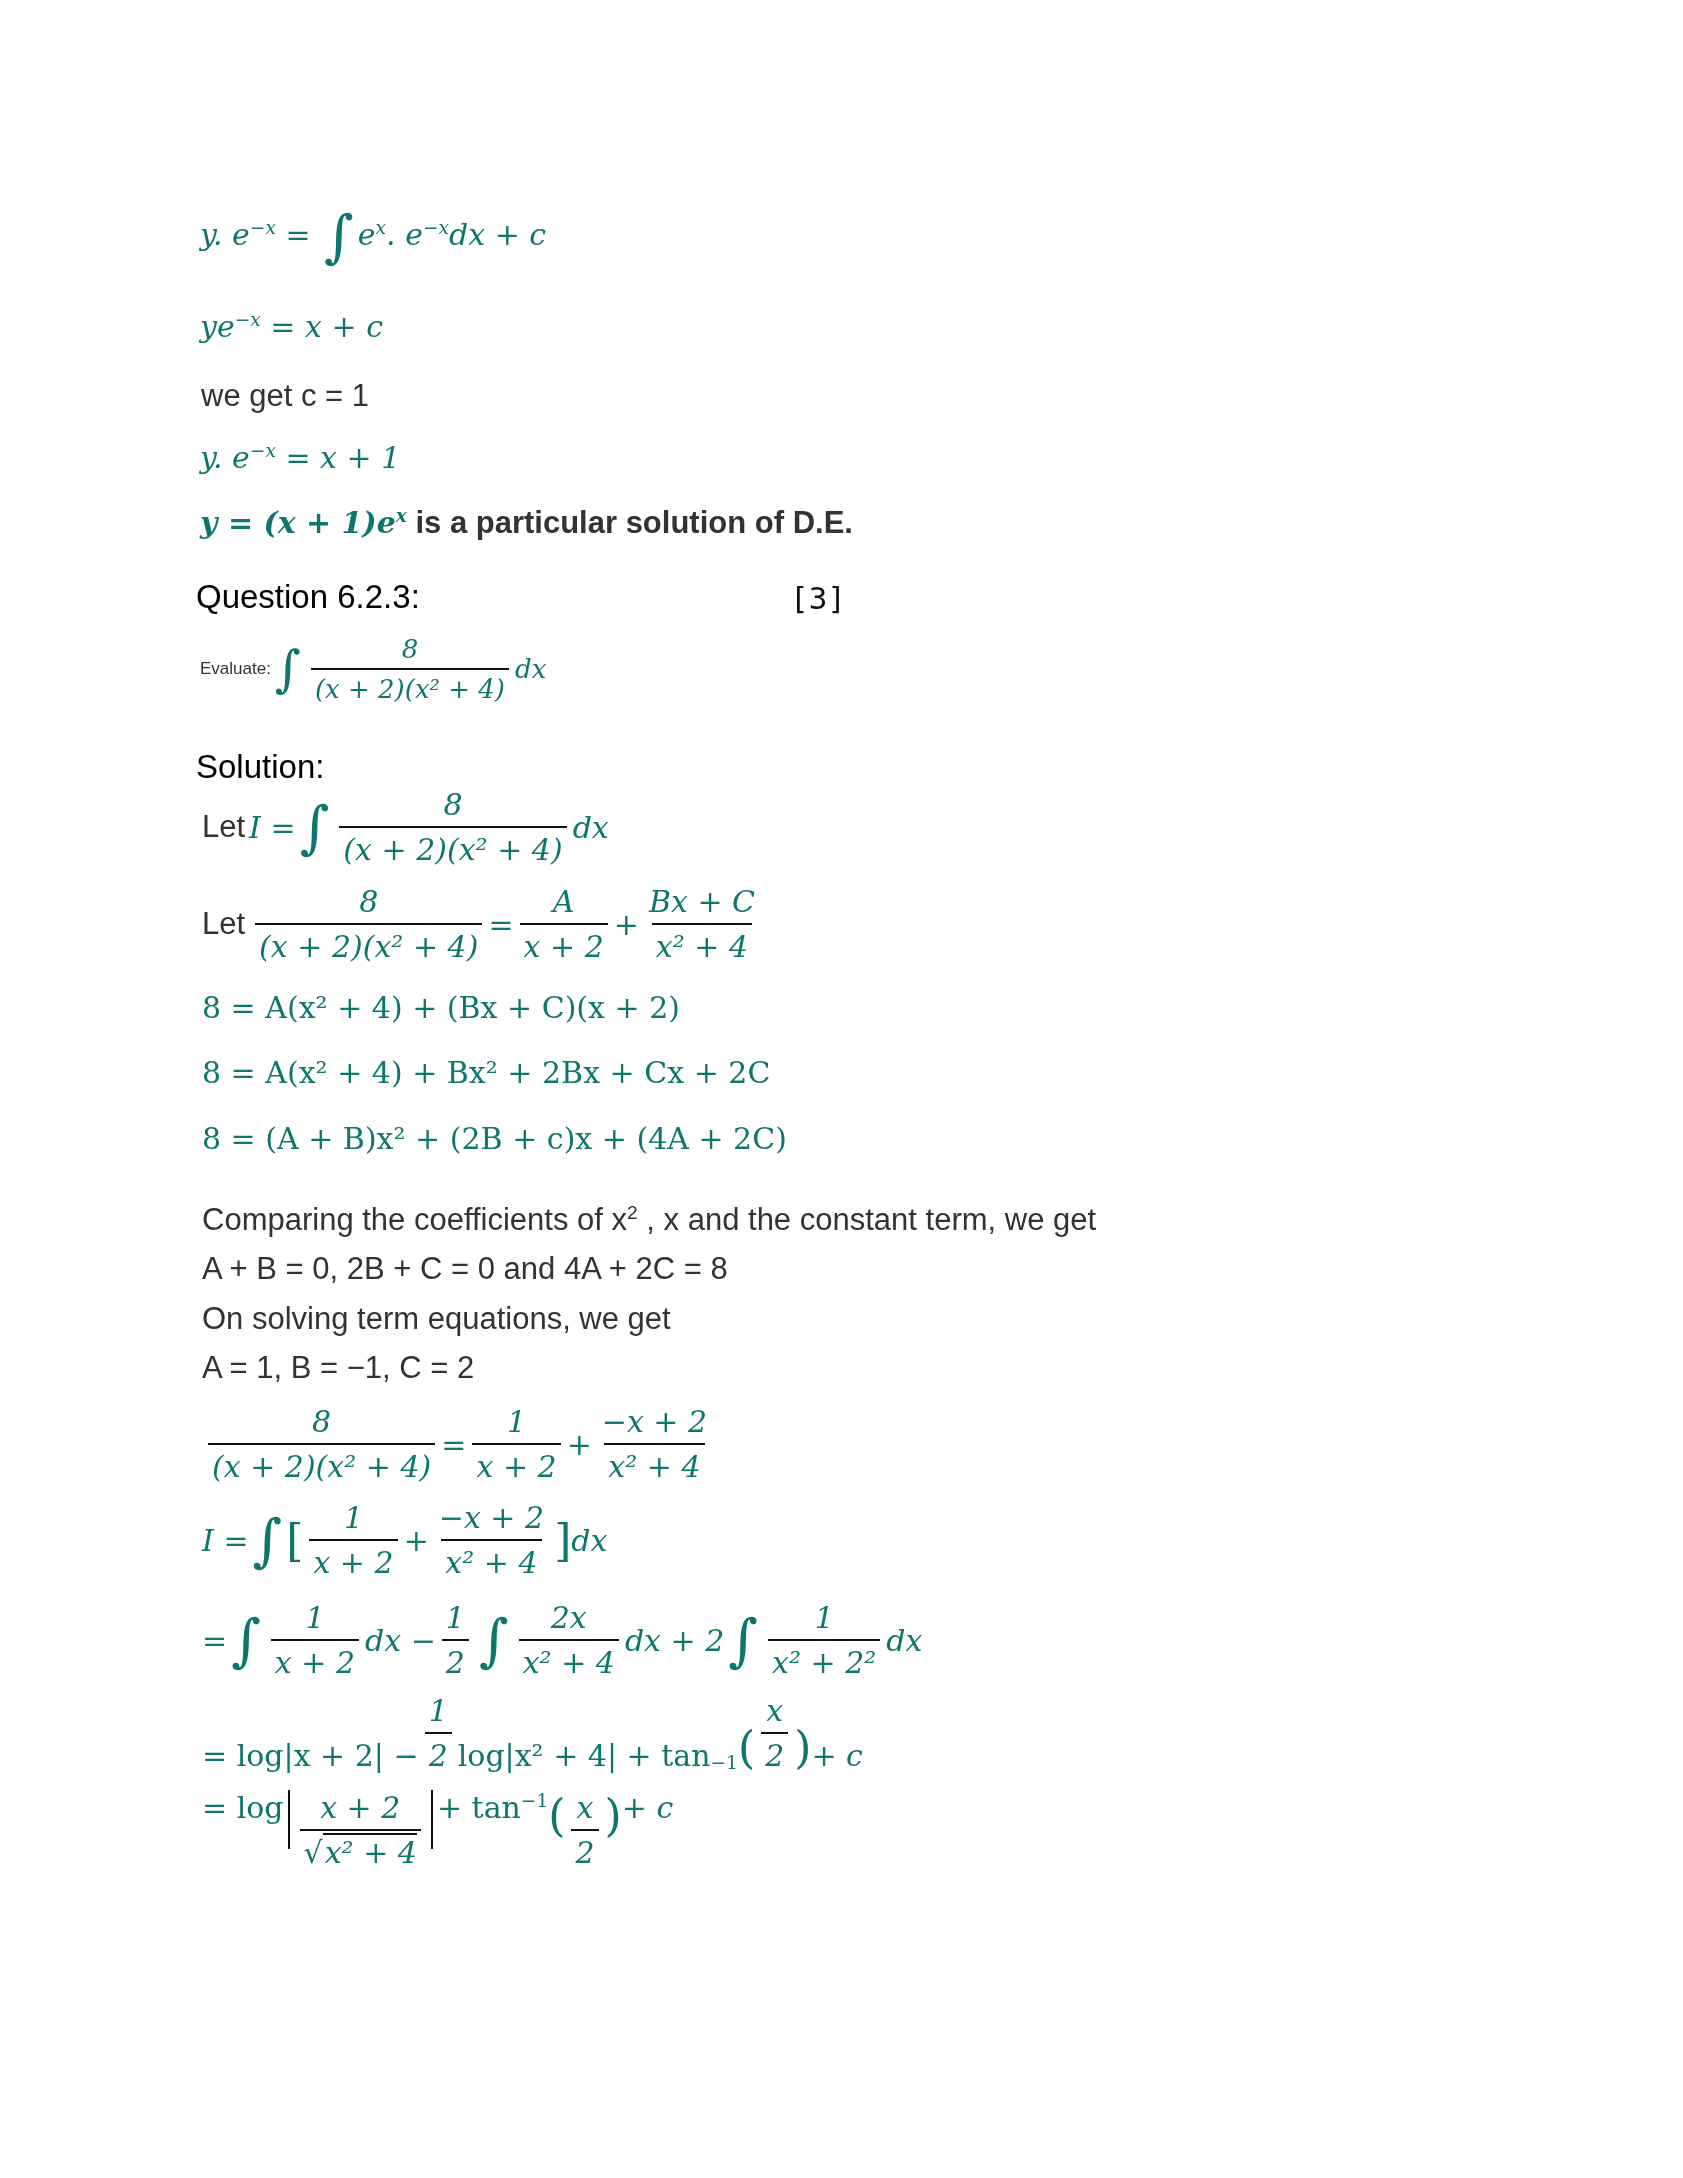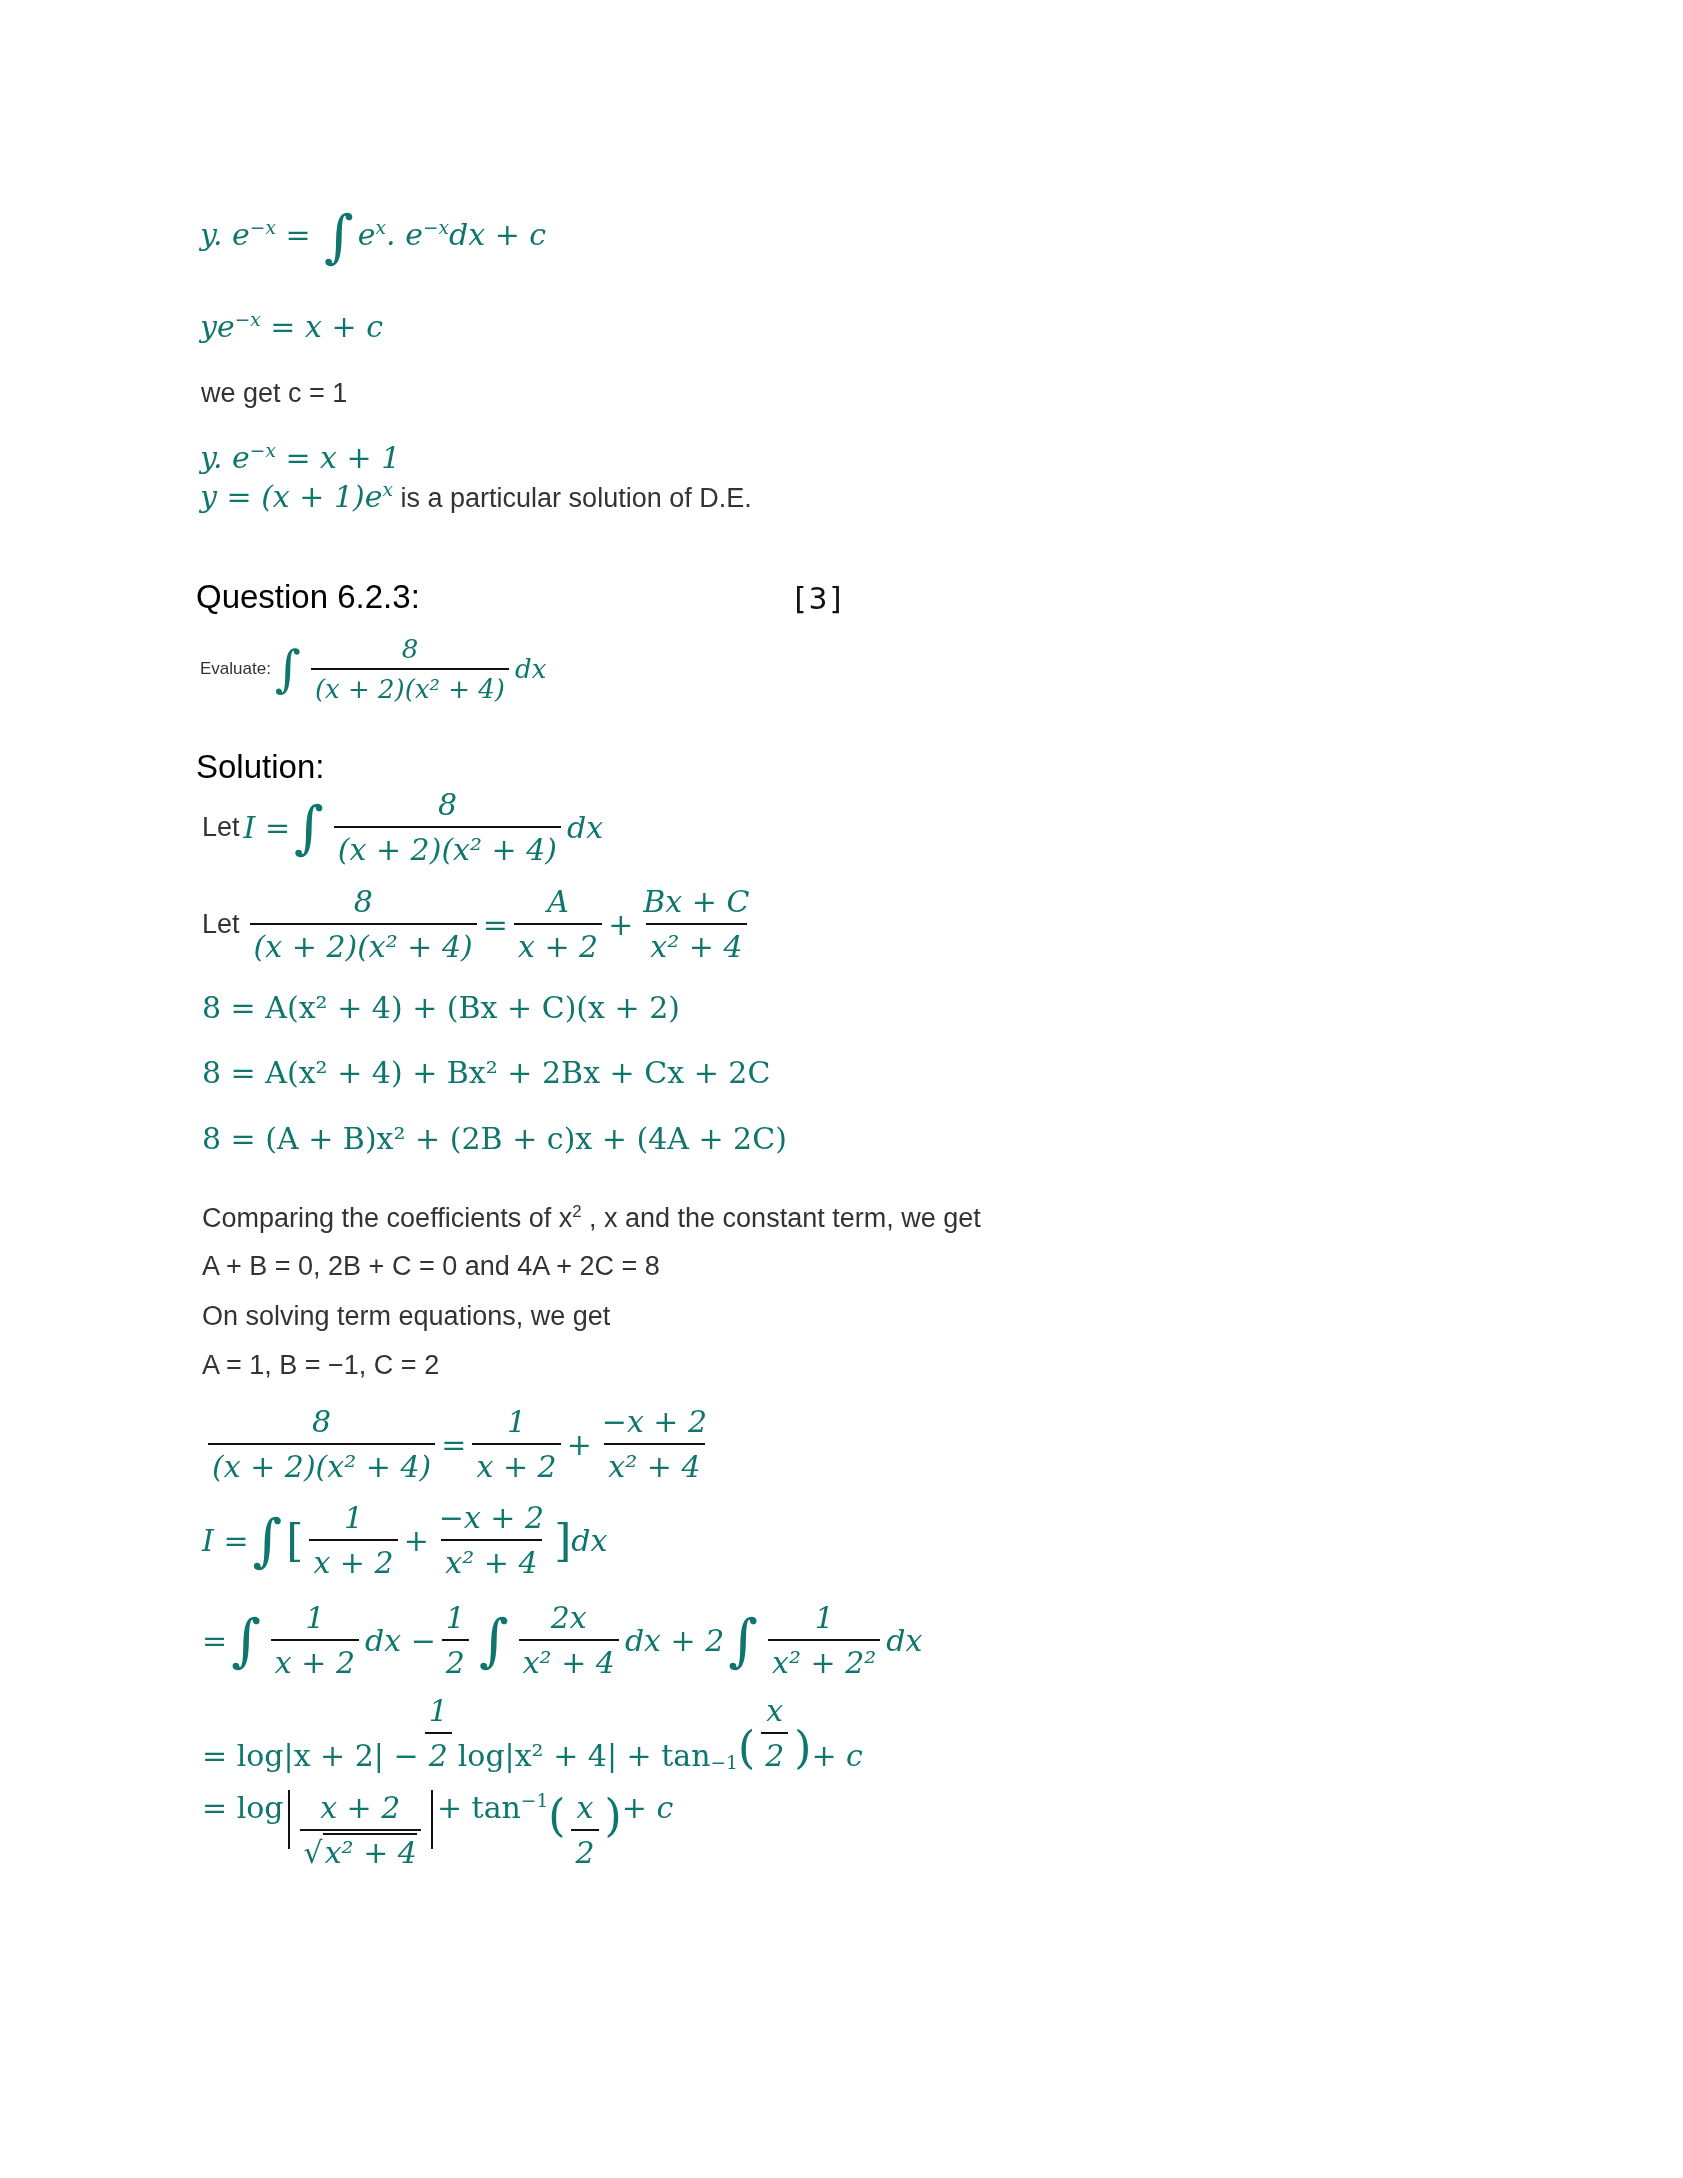--- a/index.html
+++ b/index.html
@@ -1,20 +1,20 @@
 <!DOCTYPE html>
 <html><head>
 <meta charset="utf-8">
 <style>
   html, body { margin:0; padding:0; background:#ffffff; }
   body { width:1683px; height:2178px; position:relative; overflow:hidden; color:#222; }
   .abs { position:absolute; }
   .math { font-family:"DejaVu Serif", "Liberation Serif", serif; font-size:30px; color:#0f766e; white-space:nowrap; }
   .math i { font-style:italic; }
-  .txt { font-family:"Liberation Sans", "DejaVu Sans", sans-serif; font-size:27px; color:#333; white-space:nowrap; }
+  .txt { font-family:"Liberation Sans", "DejaVu Sans", sans-serif; font-size:31px; color:#333; white-space:nowrap; }
   .head { font-family:"Liberation Sans", "DejaVu Sans", sans-serif; font-weight:normal; font-size:33px; color:#000; white-space:nowrap; }
   .marks { font-family:"DejaVu Sans Mono", "Liberation Mono", monospace; font-size:31px; color:#111; }
   .frac { display:inline-flex; flex-direction:column; align-items:center; vertical-align:middle; margin:0 6px; }
   .frac .num { padding:0 4px 4px 4px; }
   .frac .den { border-top:2px solid #111; padding:4px 4px 0 4px; }
   .int { font-size:57px; vertical-align:middle; font-family:"DejaVu Serif", serif; margin:0 4px; line-height:1; }
   sup { font-size:0.62em; }
   .big { font-size:44px; vertical-align:middle; }
   .sqrt { border-top:2px solid #111; padding-left:2px; }
   .bar { display:inline-block; border-left:2px solid #111; height:59px; vertical-align:middle; margin:0 4px; }
@@ -31,21 +31,21 @@
 <div class="abs math" style="left:200px;top:309px;">
   <i>ye</i><sup><i>−x</i></sup> <i>= x + c</i>
 </div>
 
 <div class="abs txt" style="left:201px;top:378px;">we get c = 1</div>
 
 <div class="abs math" style="left:200px;top:440px;">
   <i>y. e</i><sup><i>−x</i></sup> <i>= x + 1</i>
 </div>
 
-<div class="abs" style="left:200px;top:479px;">
+<div class="abs" style="left:200px;top:505px;font-weight:bold;">
   <span class="math"><i>y = (x + 1)e</i><sup><i>x</i></sup></span><span class="txt"> is a particular solution of D.E.</span>
 </div>
 
 <div class="abs head" style="left:196px;top:578px;">Question 6.2.3:</div>
 <div class="abs marks" style="left:790px;top:580px;">[3]</div>
 
 <div class="abs" style="left:200px;top:634px;display:flex;align-items:center;">
   <span class="txt" style="font-size:17px;">Evaluate:</span>
   <span class="math" style="font-size:26px;display:inline-flex;align-items:center;">
     <span class="int" style="font-size:50px;">∫</span>

